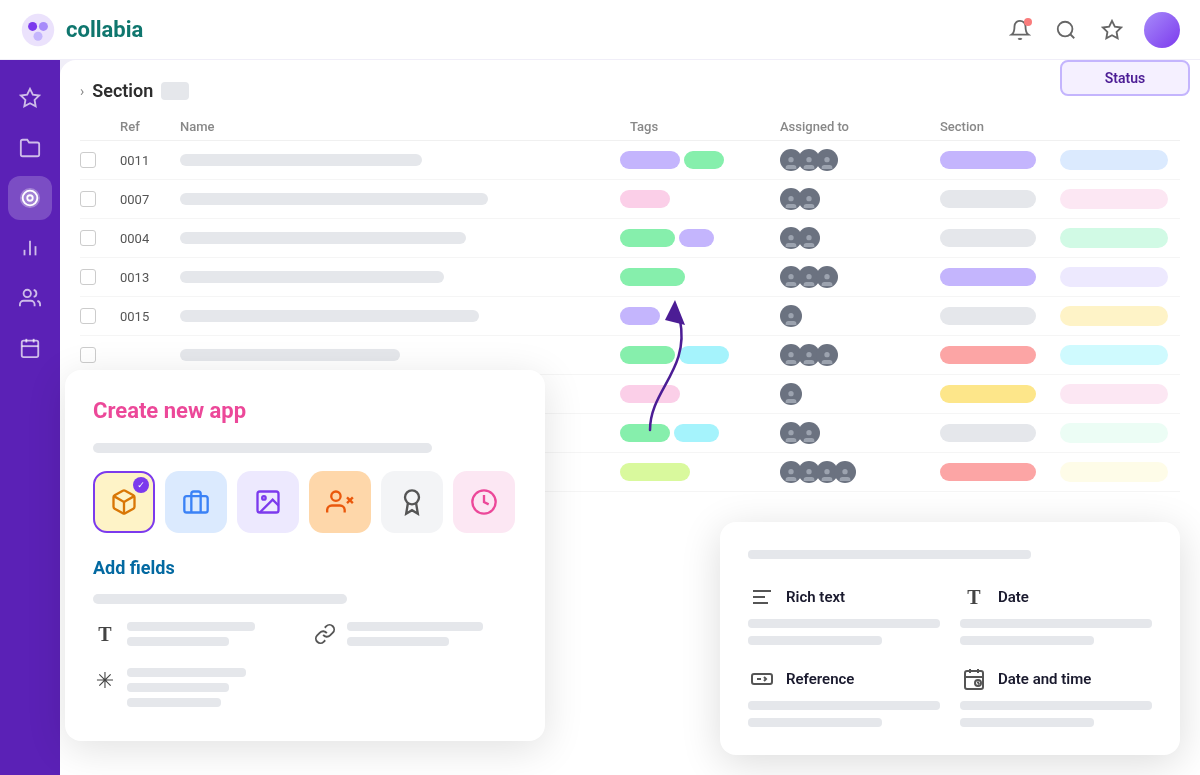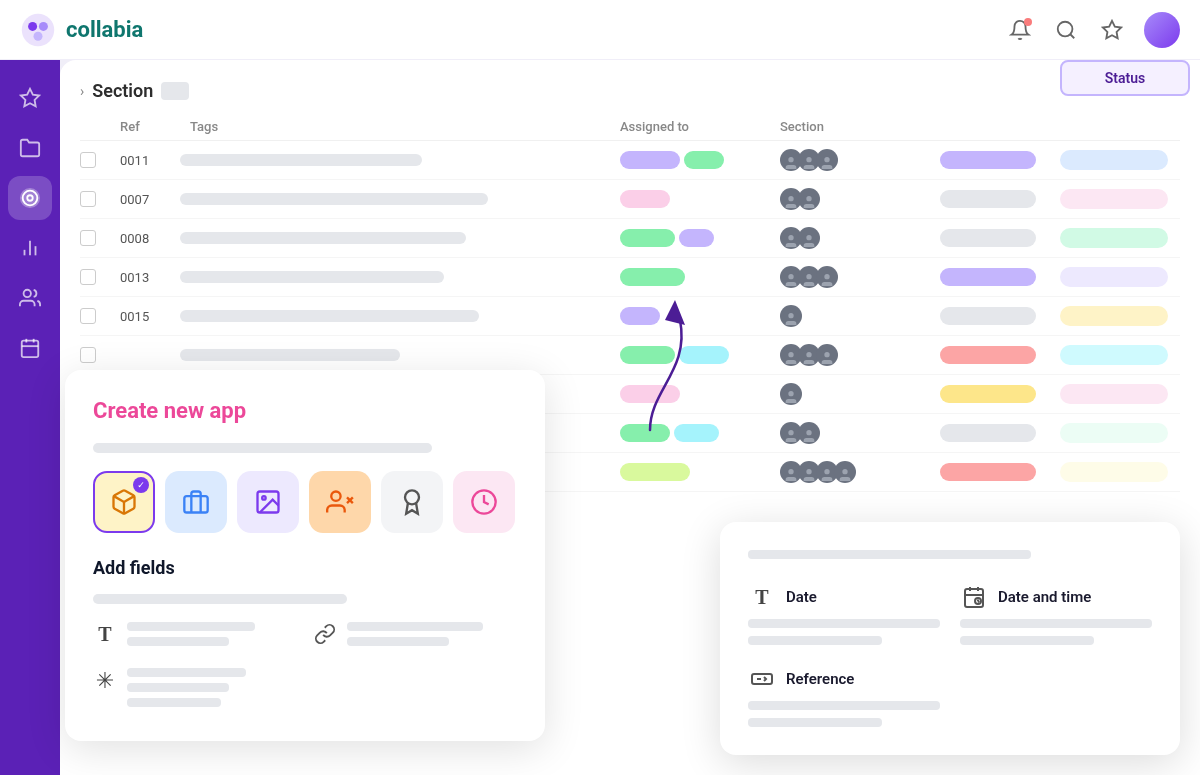--- a/index.html
+++ b/index.html
@@ -283,21 +283,21 @@
       justify-content: center;
     }
     .selected-check::after {
       content: '✓';
       color: white;
       font-size: 9px;
     }
     .add-fields-title {
       font-size: 18px;
       font-weight: 700;
-      color: #0f172a;
+      color: #0369a1;
       margin-bottom: 16px;
     }
     .fields-grid {
       display: grid;
       grid-template-columns: 1fr 1fr;
       gap: 16px;
     }
     .field-item {
       display: flex;
       align-items: flex-start;
@@ -485,20 +485,21 @@
       <div class="section-badge"></div>
     </div>
 
     <div style="position:absolute; top:0; right:10px; width:130px; background:#f5f0ff; border:2px solid #c4b5fd; border-radius:8px; padding:8px 12px; font-size:14px; font-weight:600; color:#4c1d95; text-align:center; z-index:5;">
       <span>Status</span>
     </div>
 
     <div class="table-header">
       <div></div>
       <div>Ref</div>
+      <div>Name</div>
       <div style="padding-left:10px;">Tags</div>
       <div>Assigned to</div>
       <div>Section</div>
       <div></div>
     </div>
 
     <div class="table-row-item">
       <div>
           <div class="check-box"></div>
         </div>
@@ -568,21 +569,21 @@
         </div>
       <div>
           <div class="status-pill" style="background:#fce7f3;"></div>
         </div>
     </div>
 
     <div class="table-row-item">
       <div>
           <div class="check-box"></div>
         </div>
-      <div class="row-ref">0008</div>
+      <div class="row-ref">0004</div>
       <div>
           <div class="name-bar" style="width:65%;"></div>
         </div>
       <div class="tags-cell">
         <div class="tag-pill" style="width:55px;background:#86efac;"></div>
         <div class="tag-pill" style="width:35px;background:#c4b5fd;"></div>
       </div>
       <div class="avatar-group">
         <div class="mini-avatar">
             <svg viewBox="0 0 24 24">
@@ -908,25 +909,54 @@
 <svg class="arrow-svg" viewBox="0 0 120 180">
   <path d="M60 160 C60 120, 100 100, 90 50" stroke="#4c1d95" stroke-width="2.5" fill="none" stroke-linecap="round"></path>
   <polygon points="85,30 95,55 75,50" fill="#4c1d95"></polygon>
 </svg>
 
 <div class="custom-field-panel">
   <div class="custom-field-subtitle-bar"></div>
 
   <div class="custom-fields-grid">
 
+    <div class="custom-field-item">
+      <div class="cf-header">
+        <div class="cf-icon">
+          <svg viewBox="0 0 24 24" width="24" height="24" fill="none" stroke="#555" stroke-width="2">
+            <line x1="3" y1="6" x2="21" y2="6"></line>
+            <line x1="3" y1="12" x2="15" y2="12"></line>
+            <line x1="3" y1="18" x2="18" y2="18"></line>
+          </svg>
+        </div>
+        <span class="cf-label">Rich text</span>
+      </div>
+      <div class="cf-bar"></div>
+      <div class="cf-bar short"></div>
+    </div>
 
     <div class="custom-field-item">
       <div class="cf-header">
         <div class="cf-icon" style="font-size:20px; font-weight:700; font-family:serif; color:#444;">T</div>
         <span class="cf-label">Date</span>
+      </div>
+      <div class="cf-bar"></div>
+      <div class="cf-bar short"></div>
+    </div>
+
+    <div class="custom-field-item">
+      <div class="cf-header">
+        <div class="cf-icon">
+          <svg viewBox="0 0 24 24" width="24" height="24" fill="none" stroke="#555" stroke-width="2">
+            <rect x="2" y="7" width="20" height="10" rx="2"></rect>
+            <path d="M7 12h4"></path>
+            <path d="M14 10l2 2-2 2"></path>
+          </svg>
+        </div>
+        <span class="cf-label">Reference</span>
       </div>
       <div class="cf-bar"></div>
       <div class="cf-bar short"></div>
     </div>
 
     <div class="custom-field-item">
       <div class="cf-header">
         <div class="cf-icon">
           <svg viewBox="0 0 24 24" width="24" height="24" fill="none" stroke="#555" stroke-width="2">
             <rect x="3" y="4" width="18" height="18" rx="2" ry="2"></rect>
@@ -936,29 +966,14 @@
             <circle cx="16" cy="16" r="3"></circle>
             <line x1="16" y1="14.5" x2="16" y2="16"></line>
             <line x1="16" y1="16" x2="17.2" y2="17.2"></line>
           </svg>
         </div>
         <span class="cf-label">Date and time</span>
       </div>
       <div class="cf-bar"></div>
       <div class="cf-bar short"></div>
     </div>
-
-    <div class="custom-field-item">
-      <div class="cf-header">
-        <div class="cf-icon">
-          <svg viewBox="0 0 24 24" width="24" height="24" fill="none" stroke="#555" stroke-width="2">
-            <rect x="2" y="7" width="20" height="10" rx="2"></rect>
-            <path d="M7 12h4"></path>
-            <path d="M14 10l2 2-2 2"></path>
-          </svg>
-        </div>
-        <span class="cf-label">Reference</span>
-      </div>
-      <div class="cf-bar"></div>
-      <div class="cf-bar short"></div>
-    </div>
   </div>
 </div>
 
 </body></html>

